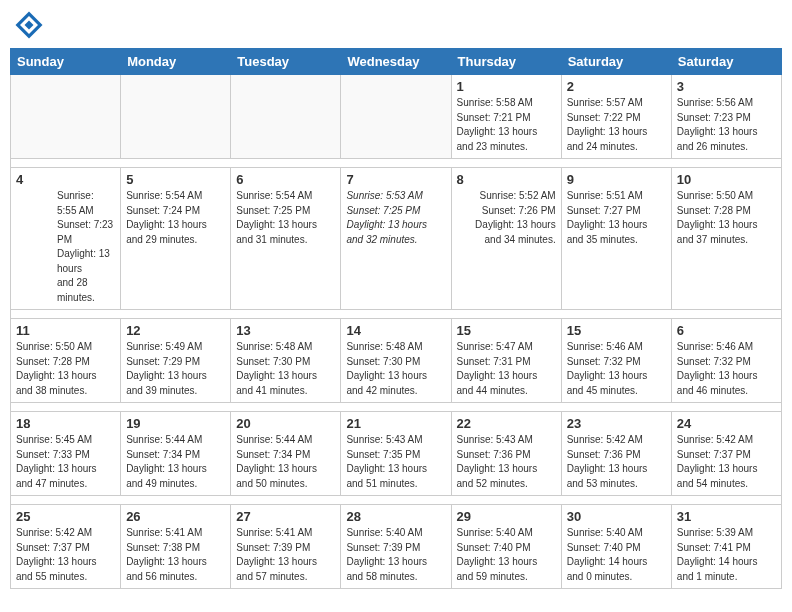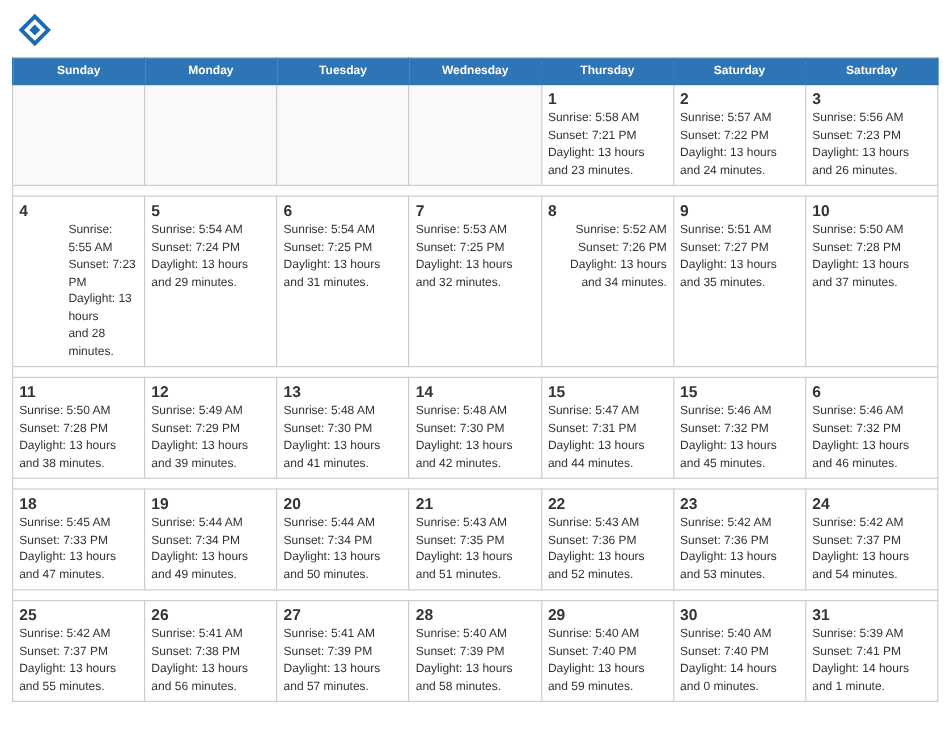--- a/index.html
+++ b/index.html
@@ -55,23 +55,23 @@
       color: #333;
     }
     .calendar {
       width: 100%;
       border-collapse: collapse;
       border: 1px solid #ccc;
     }
     .calendar th {
       background-color: #2e75b6;
       color: #fff;
-      text-align: center;
+      text-align: left;
       padding: 5px 6px;
-      font-size: 10px;
+      font-size: 13px;
       border: 1px solid #2e75b6;
     }
     .calendar td {
       border: 1px solid #ccc;
       vertical-align: top;
       padding: 4px 5px;
       width: calc(100% / 7);
       min-height: 80px;
       font-size: 10.5px;
       color: #333;
@@ -177,21 +177,21 @@
         </td>
         <td>
           <span class="day-number">6</span>
           <div class="day-info" style="white-space: pre-line;">Sunrise: 5:54 AM
 Sunset: 7:25 PM
 Daylight: 13 hours
 and 31 minutes.</div>
         </td>
         <td>
           <span class="day-number">7</span>
-          <div class="day-info" style="white-space: pre-line;">Sunrise: 5:53 AM
+          <div class="day-info" style="white-space: pre-line; font-style: italic;">Sunrise: 5:53 AM
 Sunset: 7:25 PM
 Daylight: 13 hours
 and 32 minutes.</div>
         </td>
         <td>
           <span class="day-number">8</span>
           <div class="day-info" style="white-space: pre-line; text-align: right;">Sunrise: 5:52 AM
 Sunset: 7:26 PM
 Daylight: 13 hours
 and 34 minutes.</div>

